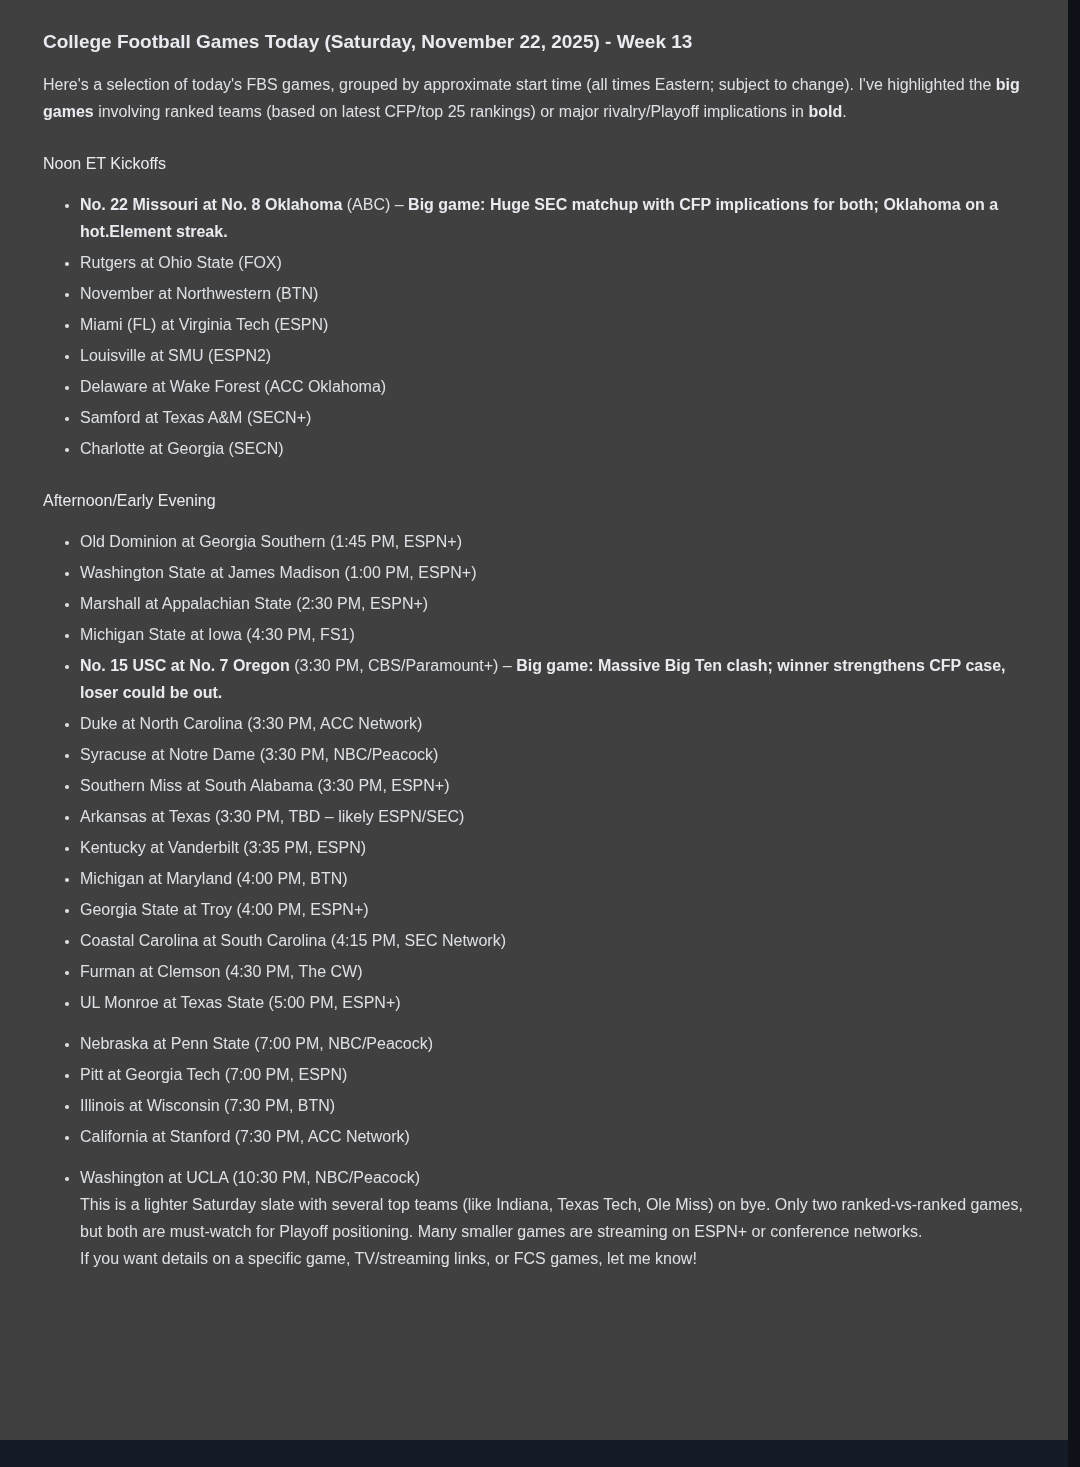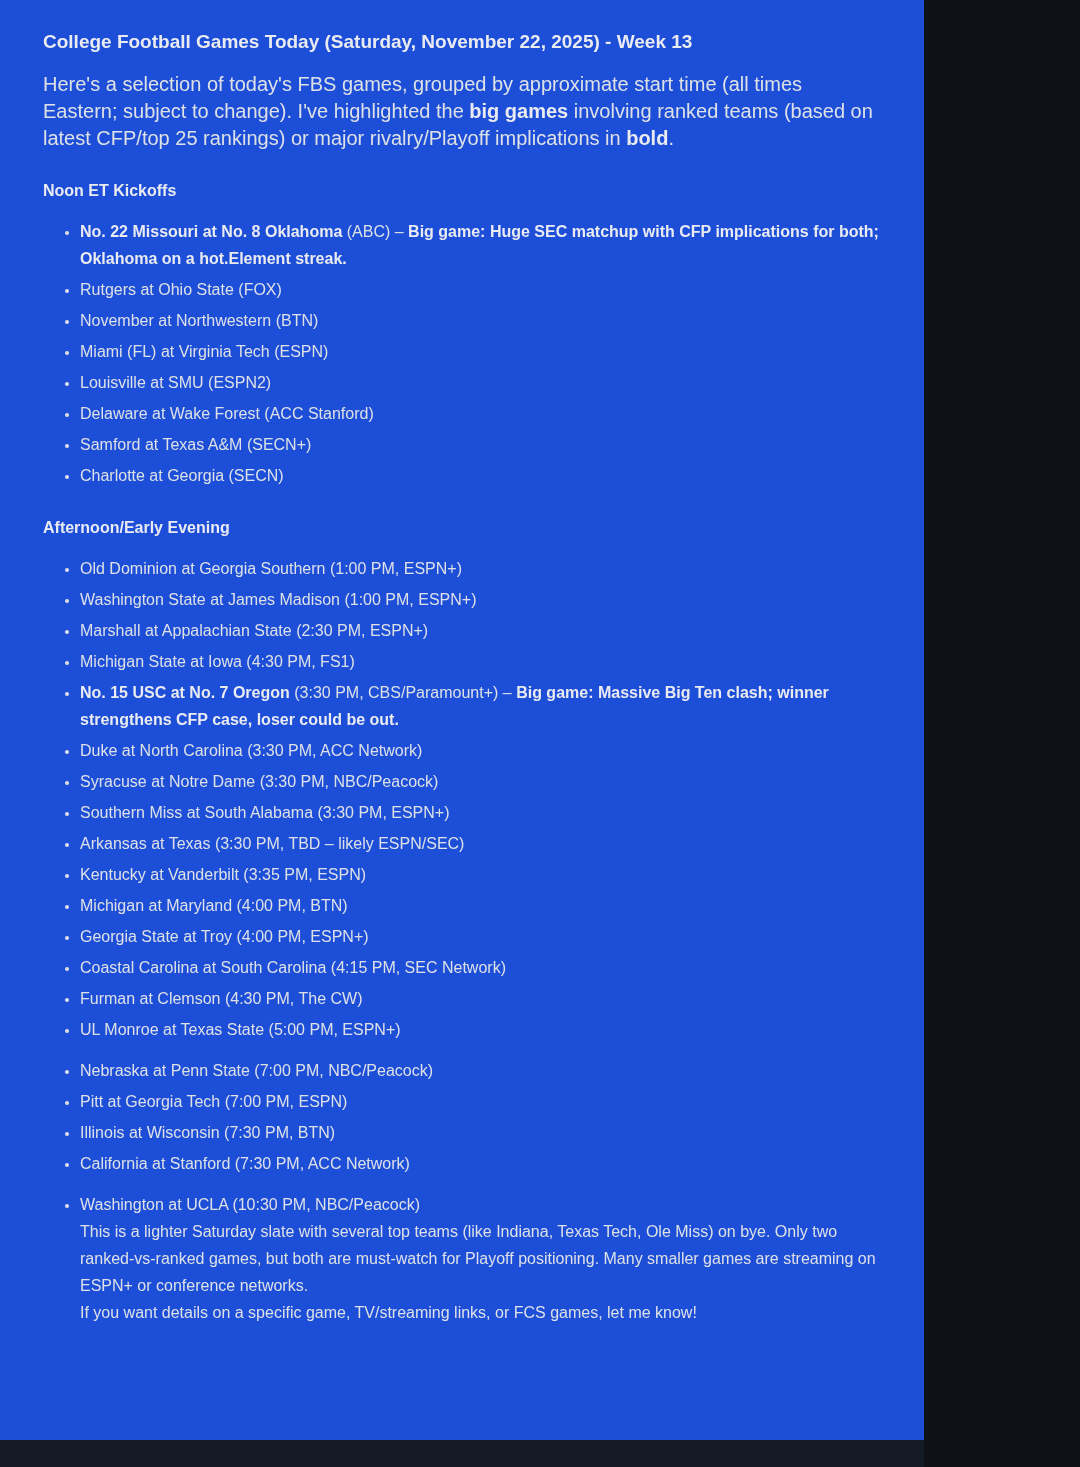--- a/index.html
+++ b/index.html
@@ -2,47 +2,47 @@
 <html><head>
 <meta charset="utf-8">
 <style>
   html, body {
     margin: 0;
     padding: 0;
     background: #0e1117;
   }
   .page {
     position: relative;
-    width: 924px;
+    width: 1068px;
     height: 1467px;
-    background: #1d4ed8;
+    background: #404040;
     font-family: "Liberation Sans", sans-serif;
     color: #dde1e6;
     overflow: hidden;
   }
   .content {
     padding: 29px 45px 0 43px;
   }
   .title {
     margin: 0;
     font-size: 19px;
     line-height: 25px;
     font-weight: 700;
     color: #e9ebf0;
   }
   .intro {
     margin: 17px 0 0 0;
-    font-size: 20px;
+    font-size: 16px;
     line-height: 27px;
   }
   .section-heading {
     margin: 25px 0 0 0;
     font-size: 16px;
     line-height: 27px;
-    font-weight: 700;
+    font-weight: 400;
     color: #e9ebf0;
   }
   ul.games-list {
     margin: 14px 0 0 0;
     padding: 0 0 0 37px;
     list-style: disc outside;
   }
   ul.games-list li {
     font-size: 16px;
     line-height: 27px;
@@ -77,27 +77,27 @@
     <h3 class="title">College Football Games Today (Saturday, November 22, 2025) - Week 13</h3>
     <p class="intro" id="intro"><span>Here's a selection of today's FBS games, grouped by approximate start time (all times Eastern; subject to change). I've highlighted the </span><strong>big games</strong><span> involving ranked teams (based on latest CFP/top 25 rankings) or major rivalry/Playoff implications in </span><strong>bold</strong><span>.</span></p>
     <div id="sections">
         <h4 class="section-heading">Noon ET Kickoffs</h4>
         <ul class="games-list">
           <li><strong>No. 22 Missouri at No. 8 Oklahoma</strong><span> (ABC) – </span><strong>Big game: Huge SEC matchup with CFP implications for both; Oklahoma on a hot.Element streak.</strong></li>
           <li><span>Rutgers at Ohio State (FOX)</span></li>
           <li><span>November at Northwestern (BTN)</span></li>
           <li><span>Miami (FL) at Virginia Tech (ESPN)</span></li>
           <li><span>Louisville at SMU (ESPN2)</span></li>
-          <li><span>Delaware at Wake Forest (ACC Stanford)</span></li>
+          <li><span>Delaware at Wake Forest (ACC Oklahoma)</span></li>
           <li><span>Samford at Texas A&amp;M (SECN+)</span></li>
           <li><span>Charlotte at Georgia (SECN)</span></li>
         </ul>
         <h4 class="section-heading">Afternoon/Early Evening</h4>
         <ul class="games-list">
-          <li><span>Old Dominion at Georgia Southern (1:00 PM, ESPN+)</span></li>
+          <li><span>Old Dominion at Georgia Southern (1:45 PM, ESPN+)</span></li>
           <li><span>Washington State at James Madison (1:00 PM, ESPN+)</span></li>
           <li><span>Marshall at Appalachian State (2:30 PM, ESPN+)</span></li>
           <li><span>Michigan State at Iowa (4:30 PM, FS1)</span></li>
           <li><strong>No. 15 USC at No. 7 Oregon</strong><span> (3:30 PM, CBS/Paramount+) – </span><strong>Big game: Massive Big Ten clash; winner strengthens CFP case, loser could be out.</strong></li>
           <li><span>Duke at North Carolina (3:30 PM, ACC Network)</span></li>
           <li><span>Syracuse at Notre Dame (3:30 PM, NBC/Peacock)</span></li>
           <li><span>Southern Miss at South Alabama (3:30 PM, ESPN+)</span></li>
           <li><span>Arkansas at Texas (3:30 PM, TBD – likely ESPN/SEC)</span></li>
           <li><span>Kentucky at Vanderbilt (3:35 PM, ESPN)</span></li>
           <li><span>Michigan at Maryland (4:00 PM, BTN)</span></li>

